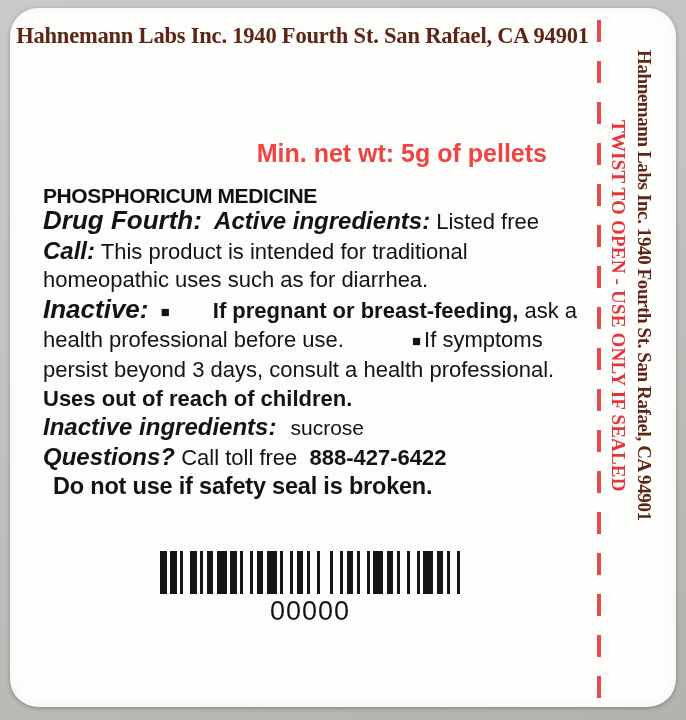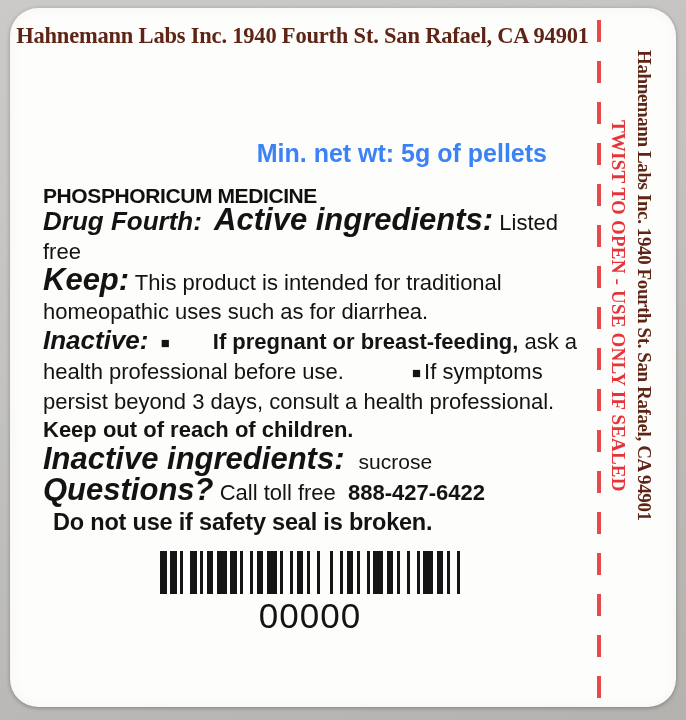--- a/index.html
+++ b/index.html
@@ -21,53 +21,53 @@
     font-size:22.5px;font-weight:700;color:#5e2415;letter-spacing:-0.2px;
     white-space:nowrap;
   }
   
   .title-block{position:absolute;left:33px;top:52px;line-height:41px;}
   .product-name,.product-potency{
     display:block;font-size:37px;font-weight:700;letter-spacing:-0.8px;color:#101010;
   }
   .net-weight{
     position:absolute;left:0;top:131px;width:537px;text-align:right;
-    font-size:25px;font-weight:700;color:#3b82f6;
+    font-size:25px;font-weight:700;color:#ef4444;
   }
   .category-title{
     position:absolute;left:33px;top:176px;
     font-size:21px;font-weight:700;letter-spacing:-0.4px;color:#101010;
   }
   
   .facts{
     position:absolute;left:33px;top:198px;width:550px;
     font-size:22px;line-height:28.6px;color:#131313;
   }
   .facts p{margin:0;}
   .bi{font-style:italic;font-weight:700;}
   .lbl-big{font-size:26px;}
-  .lbl-med{font-size:31px;}
+  .lbl-med{font-size:24px;}
   .b{font-weight:700;margin-left:40px;}
   .bullet{font-size:15px;vertical-align:1px;padding-right:3px;}
   .gap-left{margin-left:62px;}
   .keep-out{display:block;font-weight:700;}
   .p-directions{max-width:505px;}
   .inactive-val{font-size:21px;margin-left:8px;}
   .phone{font-weight:700;margin-left:6px;}
   .safety-line{font-weight:700;font-size:23.5px;padding-left:10px;letter-spacing:-0.2px;}
   
   .barcode{
     position:absolute;left:150px;top:543px;width:300px;height:43px;
     display:flex;align-items:stretch;
   }
   .bc-bar{background:#151515;}
   .bc-gap{background:transparent;}
   .barcode-value{
     position:absolute;left:150px;top:588px;width:300px;text-align:center;
-    font-size:35px;letter-spacing:1px;color:#141414;
+    font-size:27px;letter-spacing:1px;color:#141414;
   }
   
   .perforation-line{
     position:absolute;left:587px;top:12px;width:4px;height:682px;
     background:repeating-linear-gradient(to bottom,#e63a3c 0 22px,transparent 22px 41px);
     opacity:.92;
   }
   .strip-seal-text{
     position:absolute;left:597px;top:112px;height:400px;
     writing-mode:vertical-rl;
@@ -96,30 +96,30 @@
   <div class="category-title">PHOSPHORICUM MEDICINE</div>
 
   <div class="facts">
     <p>
       <span class="bi lbl-big">Drug Fourth:</span>&nbsp;
       <span class="bi lbl-med">Active ingredients:</span>
       <span>Listed free</span>
     </p>
 
     <p>
-      <span class="bi lbl-med">Keep:</span>
+      <span class="bi lbl-med">Call:</span>
       <span>This product is intended for traditional homeopathic uses such as for diarrhea.</span>
     </p>
 
     <p>
       <span class="bi lbl-big">Inactive:</span>&nbsp;
       <span class="bullet">■</span><span class="b">If pregnant or breast-feeding,</span>
       <span>ask a health professional before use.</span>
       <span class="gap-left bullet">■</span><span>If symptoms persist beyond 3 days, consult a health professional.</span>
-      <span class="keep-out">Keep out of reach of children.</span>
+      <span class="keep-out">Uses out of reach of children.</span>
     </p>
 
 
     <p>
       <span class="bi lbl-med">Inactive ingredients:</span>
       <span class="inactive-val">sucrose</span>
     </p>
 
     <p>
       <span class="bi lbl-med">Questions?</span>

